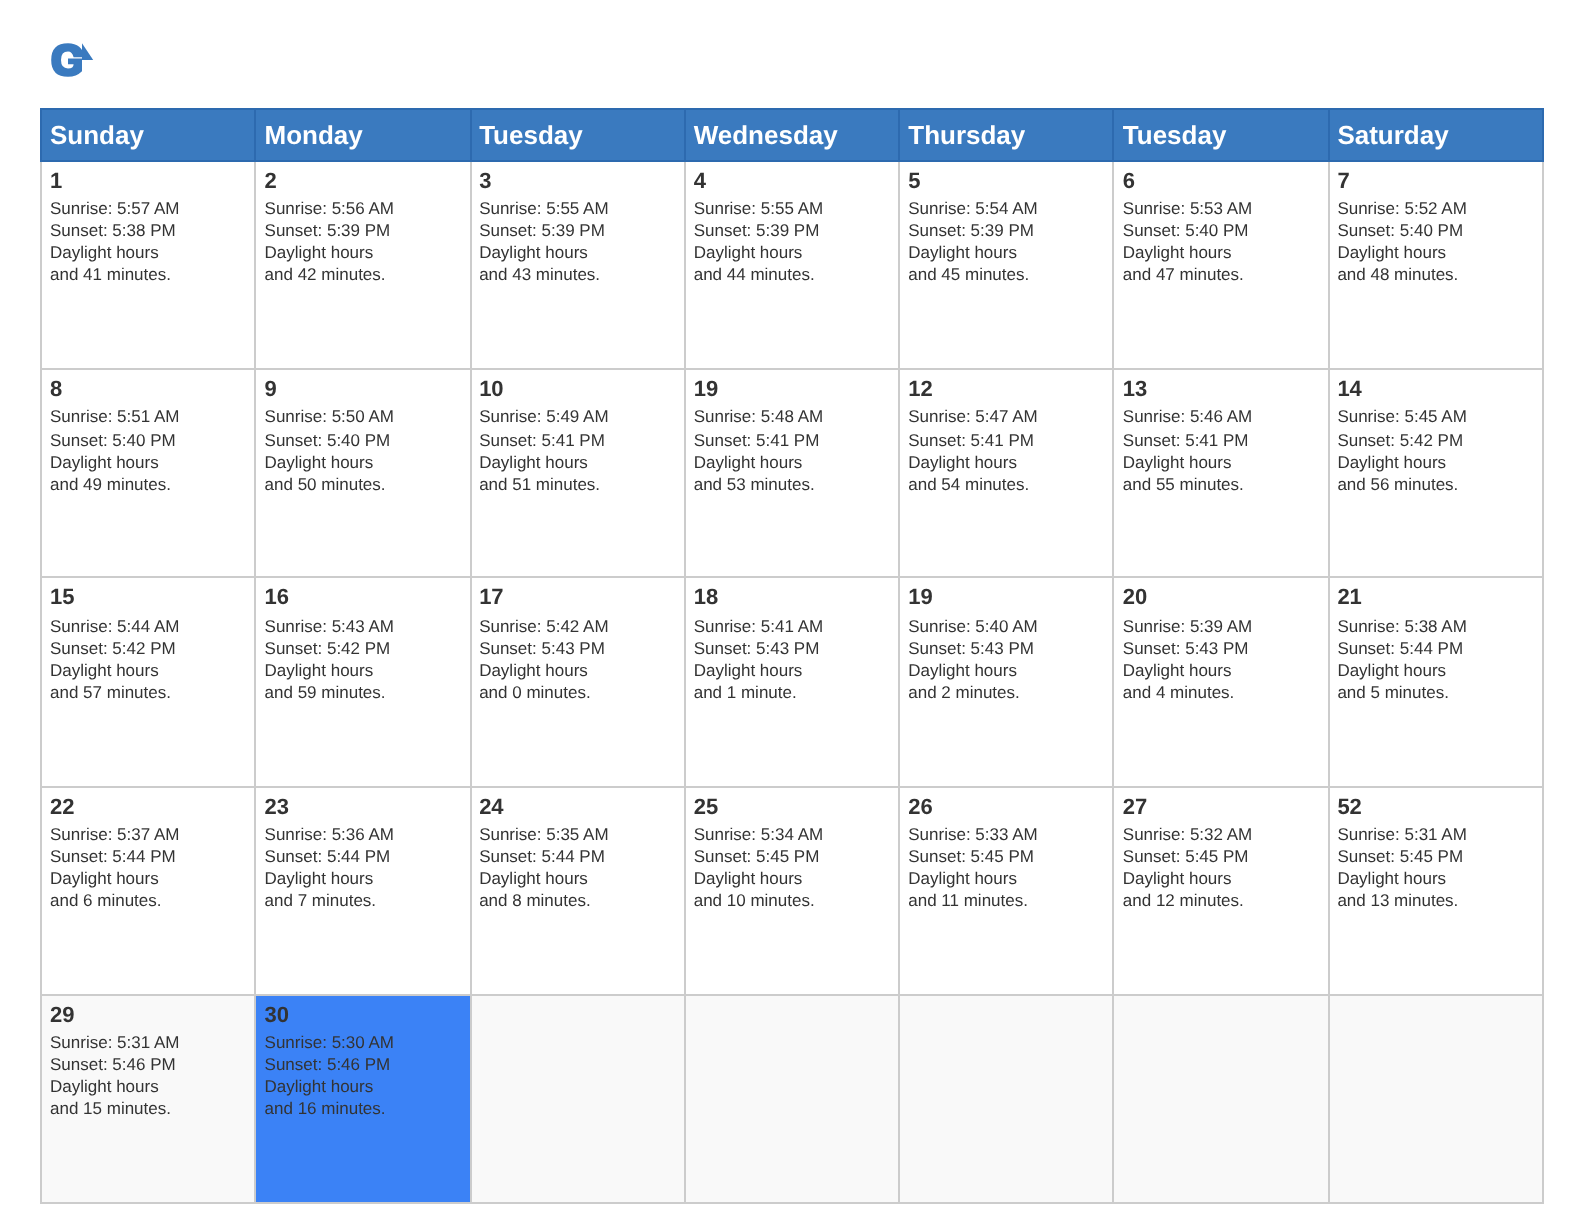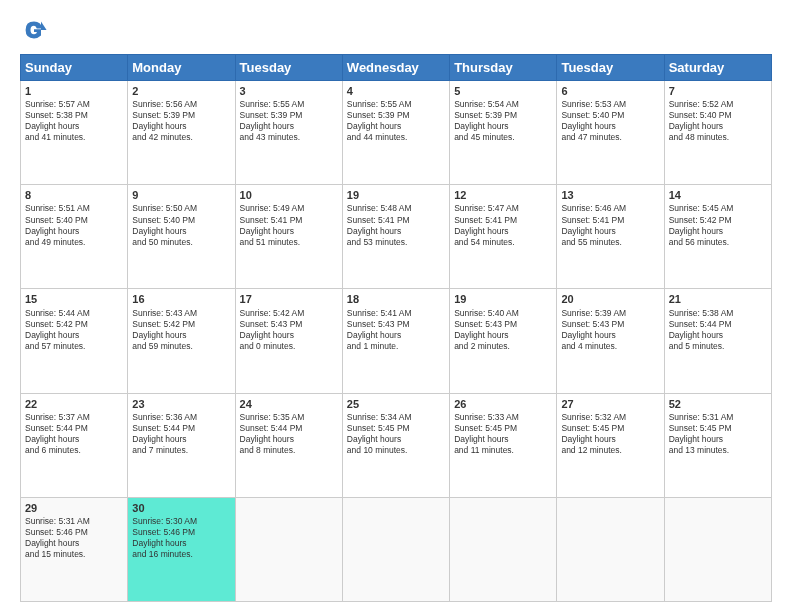--- a/index.html
+++ b/index.html
@@ -157,21 +157,21 @@
           <td><span class="day-num">22</span>Sunrise: 5:37 AM<br>Sunset: 5:44 PM<br>Daylight hours<br>and 6 minutes.</td>
           <td><span class="day-num">23</span>Sunrise: 5:36 AM<br>Sunset: 5:44 PM<br>Daylight hours<br>and 7 minutes.</td>
           <td><span class="day-num">24</span>Sunrise: 5:35 AM<br>Sunset: 5:44 PM<br>Daylight hours<br>and 8 minutes.</td>
           <td><span class="day-num">25</span>Sunrise: 5:34 AM<br>Sunset: 5:45 PM<br>Daylight hours<br>and 10 minutes.</td>
           <td><span class="day-num">26</span>Sunrise: 5:33 AM<br>Sunset: 5:45 PM<br>Daylight hours<br>and 11 minutes.</td>
           <td><span class="day-num">27</span>Sunrise: 5:32 AM<br>Sunset: 5:45 PM<br>Daylight hours<br>and 12 minutes.</td>
           <td><span class="day-num">52</span>Sunrise: 5:31 AM<br>Sunset: 5:45 PM<br>Daylight hours<br>and 13 minutes.</td>
         </tr>
         <tr>
           <td style="background: rgb(249, 249, 249);"><span class="day-num">29</span>Sunrise: 5:31 AM<br>Sunset: 5:46 PM<br>Daylight hours<br>and 15 minutes.</td>
-          <td style="background: #5eead4;"><span class="day-num">30</span>Sunrise: 5:30 AM<br>Sunset: 5:46 PM<br>Daylight hours<br>and 16 minutes.</td>
+          <td style="background: #3b82f6;"><span class="day-num">30</span>Sunrise: 5:30 AM<br>Sunset: 5:46 PM<br>Daylight hours<br>and 16 minutes.</td>
           <td class="empty" style="background: rgb(249, 249, 249);"></td>
           <td class="empty" style="background: rgb(249, 249, 249);"></td>
           <td class="empty" style="background: rgb(249, 249, 249);"></td>
           <td class="empty" style="background: rgb(249, 249, 249);"></td>
           <td class="empty" style="background: rgb(249, 249, 249);"></td>
         </tr>
       </tbody>
   </table>
 </div>
 

